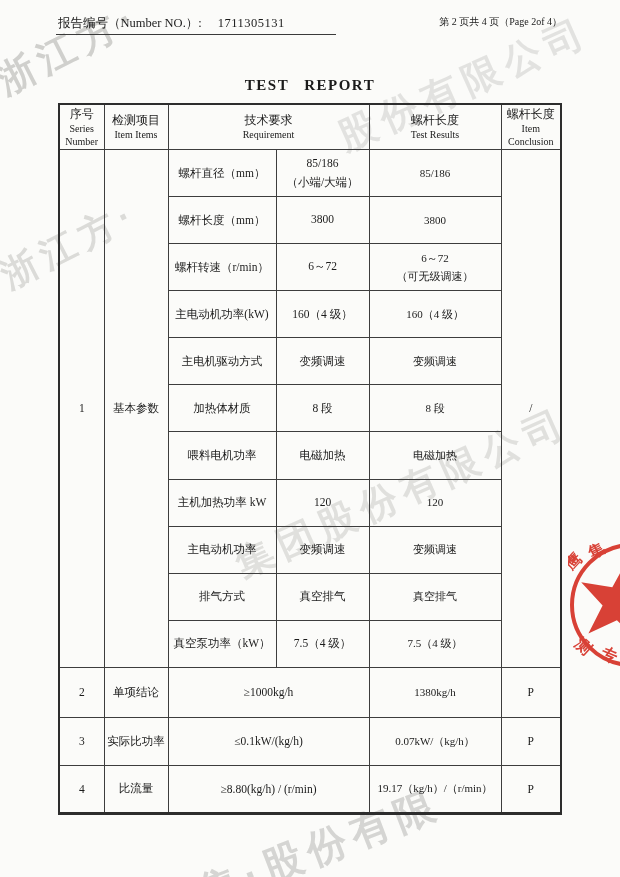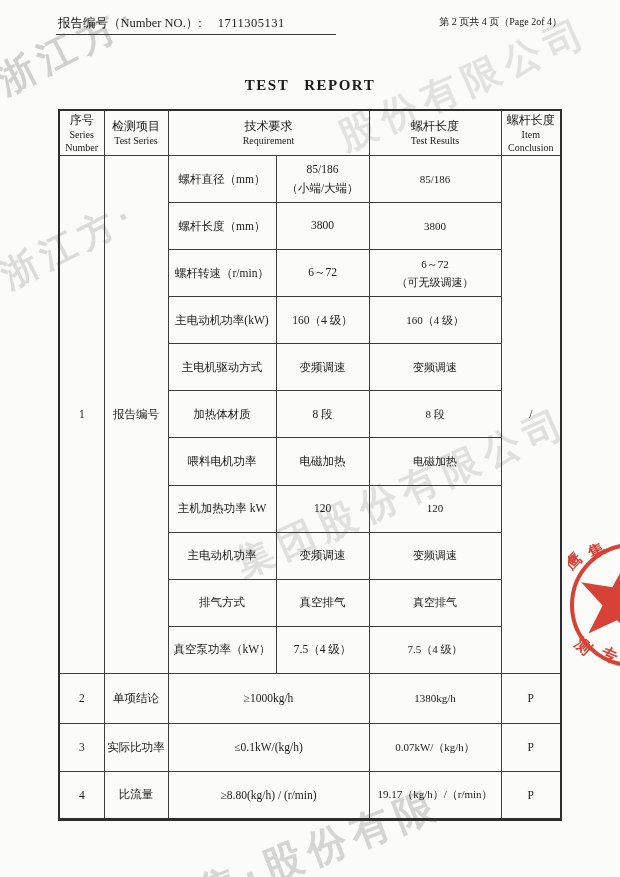--- a/index.html
+++ b/index.html
@@ -27,21 +27,21 @@
   .title-cn {
     position:absolute; top:36px; left:0; width:100%; text-align:center; z-index:2;
     font-size:27px; font-weight:bold; letter-spacing:22px; text-indent:22px;
   }
   .title-en {
     position:absolute; top:77px; left:0; width:100%; text-align:center; z-index:2;
     font-size:15px; font-weight:bold; letter-spacing:1.5px; word-spacing:10px;
   }
   
   table.report {
-    position:absolute; left:58px; top:109px; width:502px; height:712px; z-index:1;
+    position:absolute; left:58px; top:103px; width:502px; height:712px; z-index:1;
     border-collapse:collapse; table-layout:fixed;
     border:2px solid #2d2d2d; border-bottom-width:3px;
   }
   .report th, .report td {
     border:1px solid #3d3d3d; text-align:center; vertical-align:middle;
     padding:1px 2px; font-weight:normal; font-size:11.5px; background:transparent;
   }
   .report th { height:40px; }
   .hdr-cn { display:block; font-size:12px; }
   .hdr-en { display:block; font-size:10px; white-space:pre-line; line-height:1.25; }
@@ -82,40 +82,40 @@
     </colgroup>
     <tbody>
         <tr>
       <th>
         <span class="hdr-cn">序号</span>
         <span class="hdr-en">Series
 Number</span>
       </th>
       <th>
         <span class="hdr-cn">检测项目</span>
-        <span class="hdr-en">Test Series</span>
+        <span class="hdr-en">Item Items</span>
       </th>
       <th colspan="2">
         <span class="hdr-cn">技术要求</span>
         <span class="hdr-en">Requirement</span>
       </th>
       <th>
         <span class="hdr-cn">螺杆长度</span>
         <span class="hdr-en">Test Results</span>
       </th>
       <th>
         <span class="hdr-cn">螺杆长度</span>
         <span class="hdr-en">Item
 Conclusion</span>
       </th>
     </tr>
 
     <tr class="sub">
       <td rowspan="11">1</td>
-      <td rowspan="11">报告编号</td>
+      <td rowspan="11">基本参数</td>
       <td>螺杆直径（mm）</td>
       <td class="pre">85/186
 （小端/大端）</td>
       <td class="pre res">85/186</td>
       <td rowspan="11">/</td>
     </tr>
     <tr class="sub">
       <td>螺杆长度（mm）</td>
       <td class="pre">3800</td>
       <td class="pre res">3800</td>

